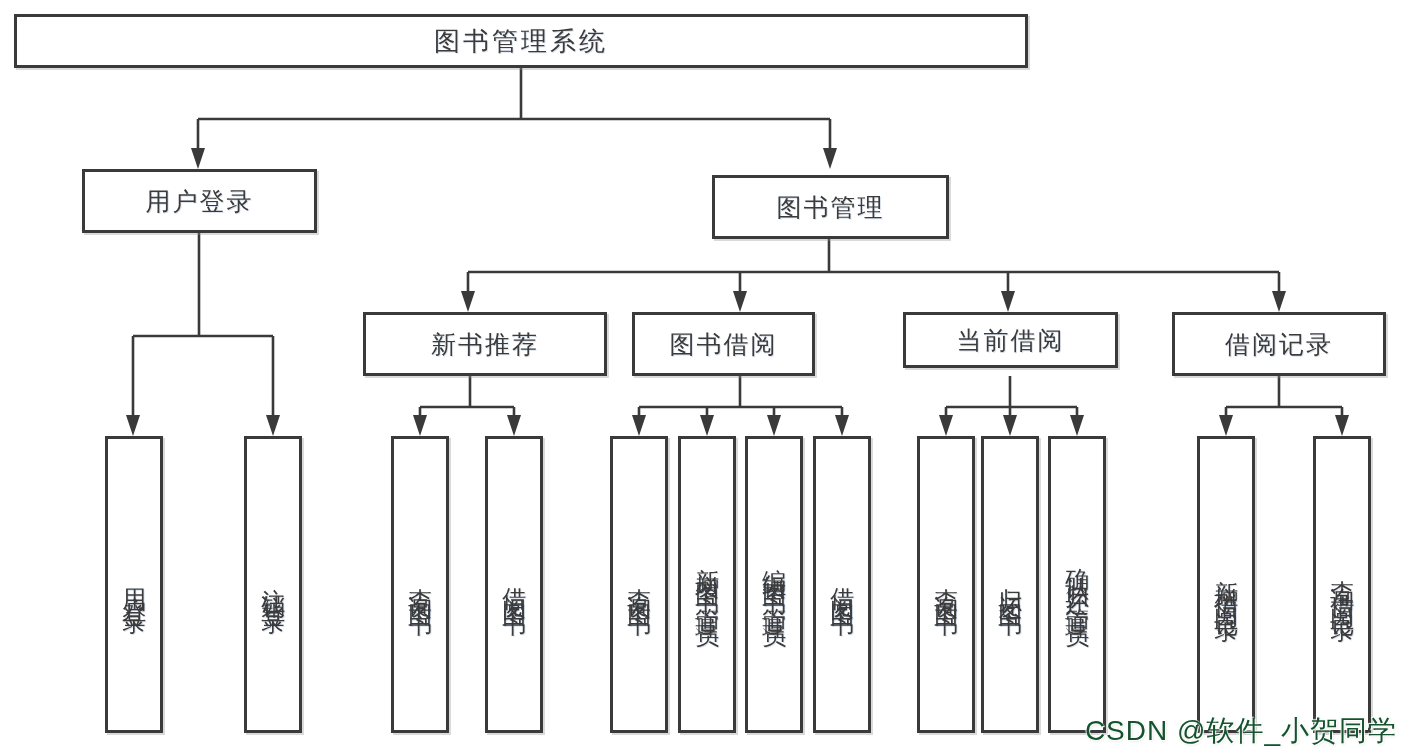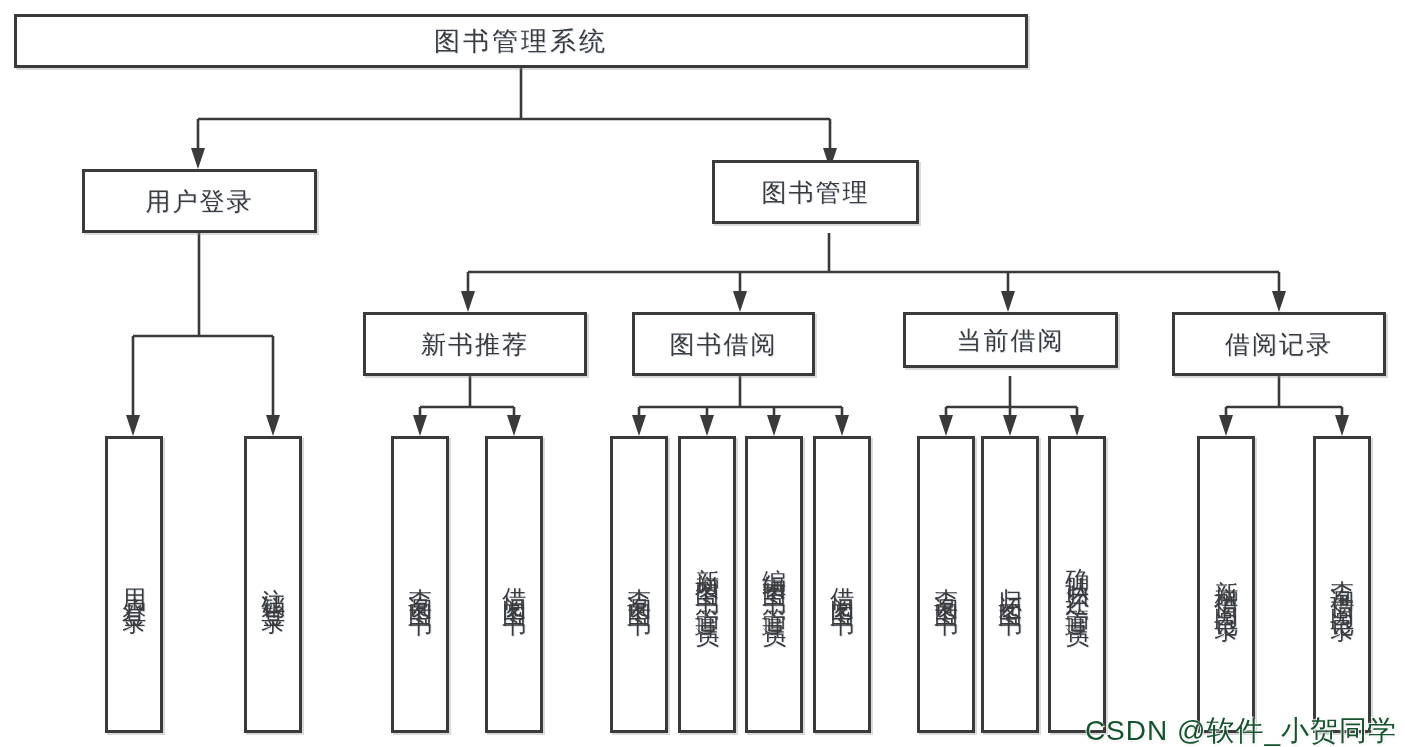--- a/index.html
+++ b/index.html
@@ -102,25 +102,25 @@
          M1335 415 L1349 415 L1342 436 Z"></path>
   </svg>
 
   <div class="node root" style="left:14px;top:14px;width:1014px;height:54px">
     <span class="lbl">图书管理系统</span>
   </div>
 
   <div class="node" style="left:82px;top:169px;width:235px;height:64px">
     <span class="lbl">用户登录</span>
   </div>
-  <div class="node" style="left:712px;top:160px;width:207px;height:64px">
+  <div class="node" style="left:712px;top:175px;width:237px;height:64px">
     <span class="lbl">图书管理</span>
   </div>
 
-  <div class="node" style="left:363px;top:312px;width:224px;height:64px">
+  <div class="node" style="left:363px;top:312px;width:244px;height:64px">
     <span class="lbl">新书推荐</span>
   </div>
   <div class="node" style="left:632px;top:312px;width:183px;height:64px">
     <span class="lbl">图书借阅</span>
   </div>
   <div class="node" style="left:903px;top:312px;width:215px;height:56px">
     <span class="lbl">当前借阅</span>
   </div>
   <div class="node" style="left:1172px;top:312px;width:214px;height:64px">
     <span class="lbl">借阅记录</span>

